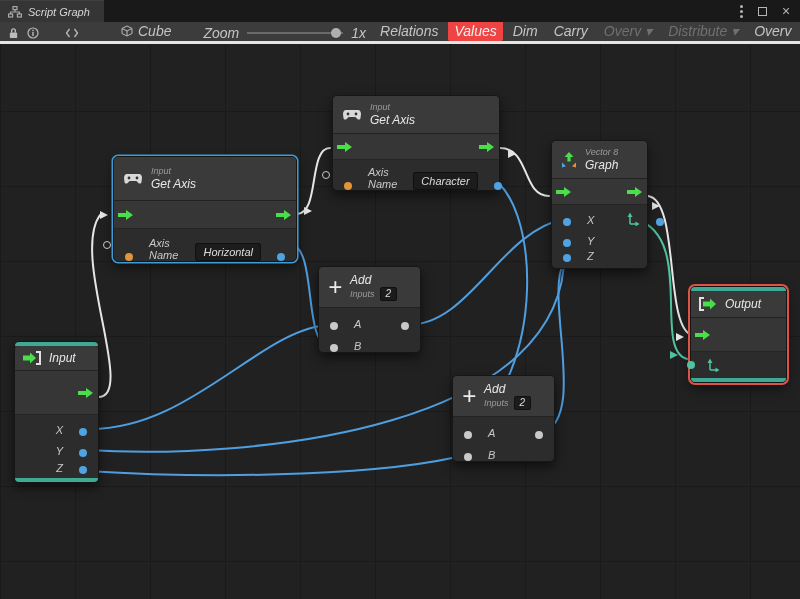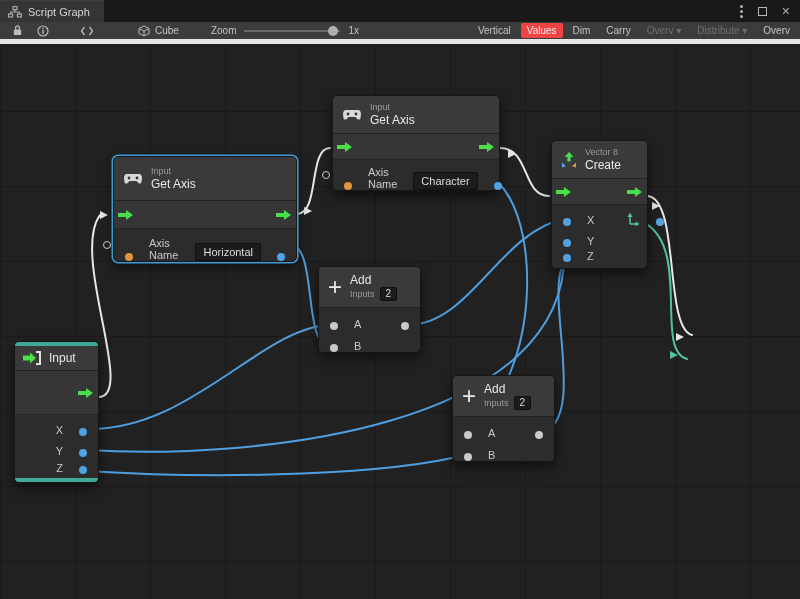--- a/index.html
+++ b/index.html
@@ -1,32 +1,32 @@
 <!DOCTYPE html>
 <html><head>
 <meta charset="utf-8">
 <style>
   * { margin:0; padding:0; box-sizing:border-box; }
   html,body { width:800px; height:599px; overflow:hidden; background:#191919;
     font-family:"Liberation Sans", sans-serif; }
-  .app { position:relative; width:800px; height:456px; background:#191919; }
+  .app { position:relative; width:800px; height:456px; background:#191919;font-style:italic; }
 
   
   .tabbar { height:22px; display:flex; align-items:stretch; background:#191919; }
   .tab { display:flex; align-items:center; gap:6px; padding:0 14px 0 8px;
     background:#353535; color:#d6d6d6; font-size:11px; border-top:1px solid #3e3e3e; }
   .winctl { margin-left:auto; display:flex; align-items:center; gap:15px; padding-right:10px; }
   .kebab { display:flex; flex-direction:column; gap:2px; cursor:pointer; }
   .kebab i { width:3px; height:3px; border-radius:50%; background:#b5b5b5; }
   .maxbox { width:9px; height:9px; border:1.5px solid #b5b5b5; }
   .closex { color:#b5b5b5; font-size:14px; line-height:1; cursor:pointer; }
 
   
-  .toolbar { height:22px; display:flex; align-items:center; background:#3c3c3c;
-    border-bottom:5px solid #e5e5e5; color:#c4c4c4; font-size:10px;
+  .toolbar { height:22px; display:flex; align-items:flex-end; background:#3c3c3c;
+    border-bottom:3px solid #e5e5e5; color:#c4c4c4; font-size:14px;
     padding:0 4px 0 8px; gap:8px; white-space:nowrap; overflow:hidden; }
   .tbico { display:flex; align-items:center; justify-content:center; width:18px; height:16px; cursor:pointer; }
   .tbbtn { display:flex; align-items:center; gap:5px; padding:2px 6px; cursor:pointer; }
   .tbgroup-right { margin-left:auto; display:flex; align-items:center; gap:4px; }
   .tbtoggle { padding:2px 6px; border-radius:2px; cursor:pointer; color:#c4c4c4; }
   .tbtoggle.active { background:#ef4444; color:#f0f0f0; }
   .tbtoggle.disabled { color:#707070; }
   .zoomwrap { display:flex; align-items:center; gap:8px; margin-left:18px; }
   .slider { position:relative; width:96px; height:12px; cursor:pointer; }
   .slider .track { position:absolute; top:5px; left:0; right:0; height:2px; background:#6a6a6a; }
@@ -187,21 +187,21 @@
     </span>
     <span class="zoomwrap">
       <span>Zoom</span>
       <span class="slider">
         <span class="track"></span>
         <span class="handle"></span>
       </span>
       <span>1x</span>
     </span>
     <span class="tbgroup-right">
-      <span class="tbtoggle">Vertical</span>
+      <span class="tbtoggle">Relations</span>
       <span class="tbtoggle active">Values</span>
       <span class="tbtoggle">Dim</span>
       <span class="tbtoggle">Carry</span>
       <span class="tbtoggle disabled">
         <span>Overv</span>
         <span>▾</span>
       </span>
       <span class="tbtoggle disabled">
         <span>Distribute</span>
         <span>▾</span>
@@ -341,21 +341,21 @@
       </div>
     </div>
 
     <div class="node" style="left:551px;top:96px;width:97px">
       <div class="hdr">
         <svg class="ico16">
             <use href="#v3icon"></use>
           </svg>
         <div class="titles">
           <span class="cat">Vector 8</span>
-          <span class="ttl">Create</span>
+          <span class="ttl">Graph</span>
         </div>
       </div>
       <div class="row ctrl" style="height:26px">
         <svg class="flow l">
             <use href="#flow-arrow"></use>
           </svg>
         <svg class="flow r">
             <use href="#flow-arrow"></use>
           </svg>
       </div>
@@ -399,15 +399,36 @@
         <span class="plabel">Y</span>
         <span class="dot blue"></span>
       </div>
       <div class="row" style="height:21px;justify-content:flex-end;padding-bottom:4px">
         <span class="plabel">Z</span>
         <span class="dot blue"></span>
       </div>
       <div class="iostrip bot"></div>
     </div>
 
+    <div class="node sel-red" style="left:690px;top:242px;width:97px">
+      <div class="iostrip top"></div>
+      <div class="hdr" style="padding:6px 8px">
+        <svg class="ico18">
+            <use href="#outicon"></use>
+          </svg>
+        <span class="ttl">Output</span>
+      </div>
+      <div class="row ctrl" style="height:34px">
+        <svg class="flow l">
+            <use href="#flow-arrow"></use>
+          </svg>
+      </div>
+      <div class="row last" style="height:26px;padding-bottom:6px">
+        <span class="dot teal edge-dot l-edge"></span>
+        <svg class="axesico" style="margin-left:4px">
+            <use href="#axes"></use>
+          </svg>
+      </div>
+      <div class="iostrip bot"></div>
+    </div>
 
   </div>
 </div>
 
 </body></html>

